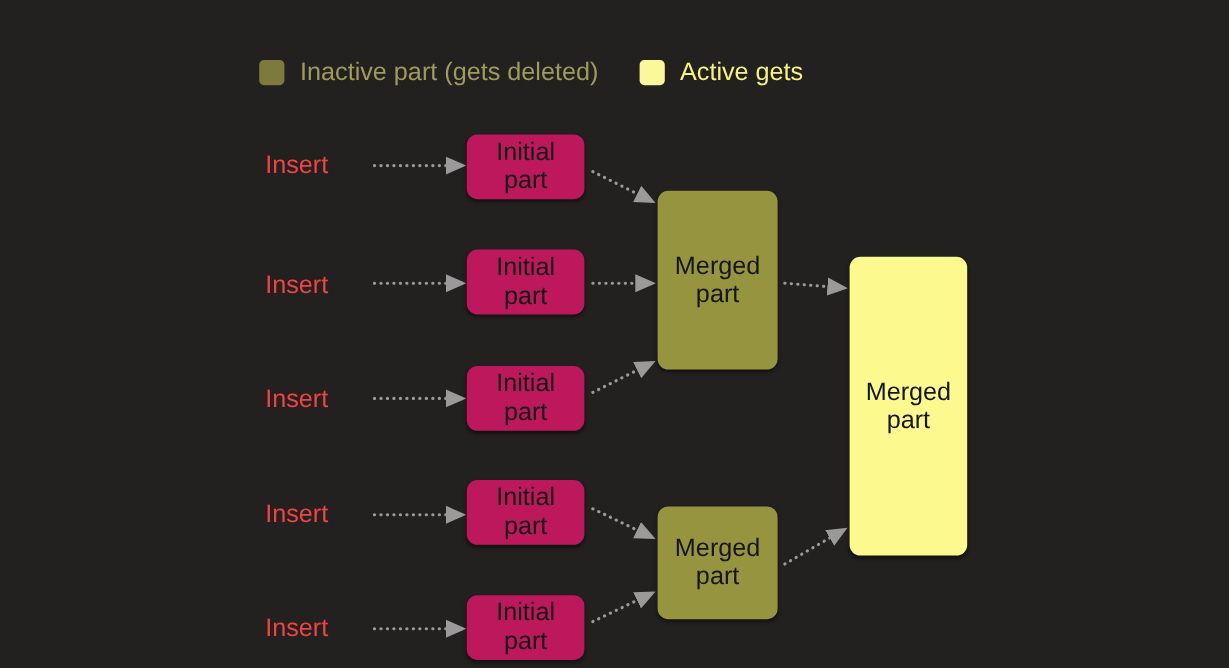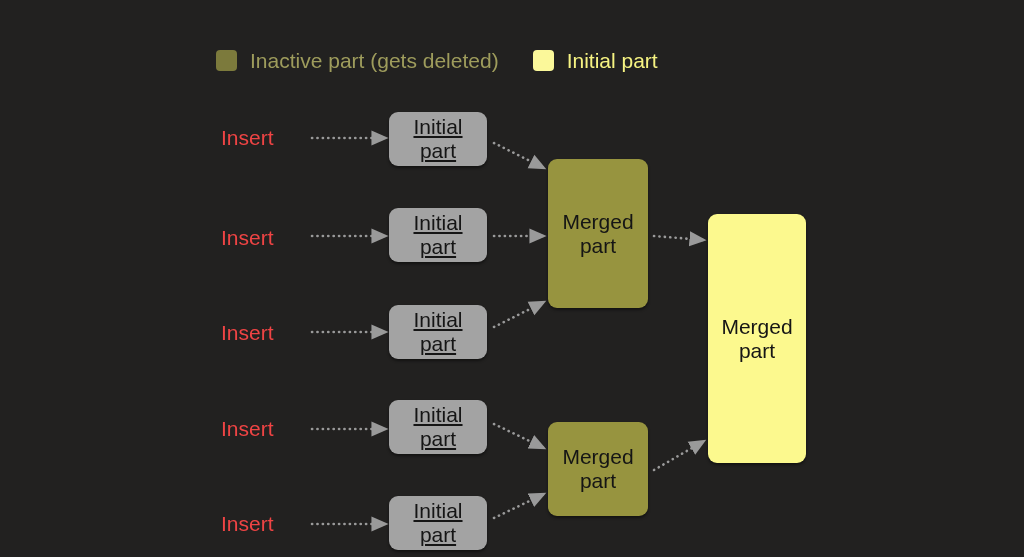--- a/index.html
+++ b/index.html
@@ -63,21 +63,21 @@
     display: flex;
     align-items: center;
     justify-content: center;
     text-align: center;
     color: #151515;
     font-size: 21px;
     line-height: 24px;
     box-sizing: border-box;
     box-shadow: 0 2px 3px rgba(0,0,0,0.45);
   }
-  .box.inactive { background: #a3a3a3; text-decoration: underline; }
+  .box.inactive { background: #be185d; }
   .box.merged   { background: #97943f; }
   .box.active   { background: #fcf98e; }
   .box .box-text { display: block; }
 
   
   .insert-label {
     position: absolute;
     color: #ef4444;
     font-size: 21px;
     line-height: 21px;
@@ -98,21 +98,21 @@
 
 <div id="canvas">
 
   <div class="legend">
     <div class="legend-group">
       <span class="swatch inactive"></span>
       <span class="legend-label inactive">Inactive part (gets deleted)</span>
     </div>
     <div class="legend-group">
       <span class="swatch active"></span>
-      <span class="legend-label active">Initial part</span>
+      <span class="legend-label active">Active gets</span>
     </div>
   </div>
 
   <svg id="arrows" viewBox="0 0 1024 557" xmlns="http://www.w3.org/2000/svg">
     <defs>
       <marker id="ahead" markerWidth="7" markerHeight="7" refX="5.6" refY="3.2" orient="auto" markerUnits="strokeWidth">
         <path d="M0,0.3 L6.6,3.2 L0,6.1 z" fill="#9a9a9a"></path>
       </marker>
     </defs>
     <g id="insert-arrow-group">

